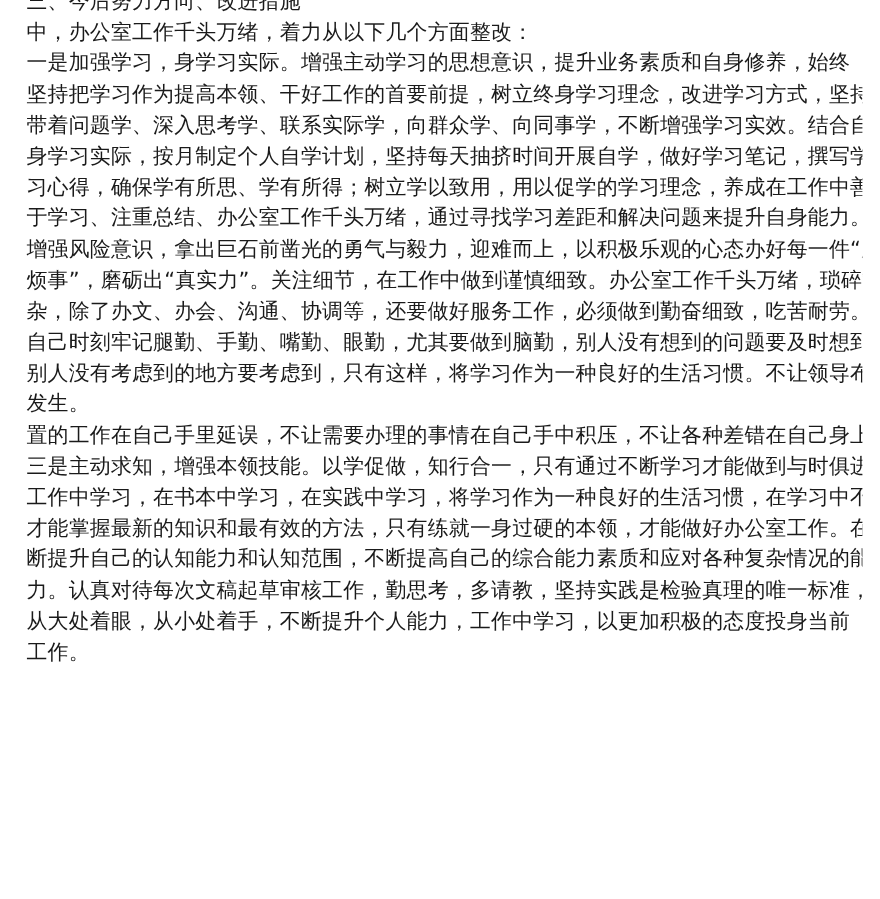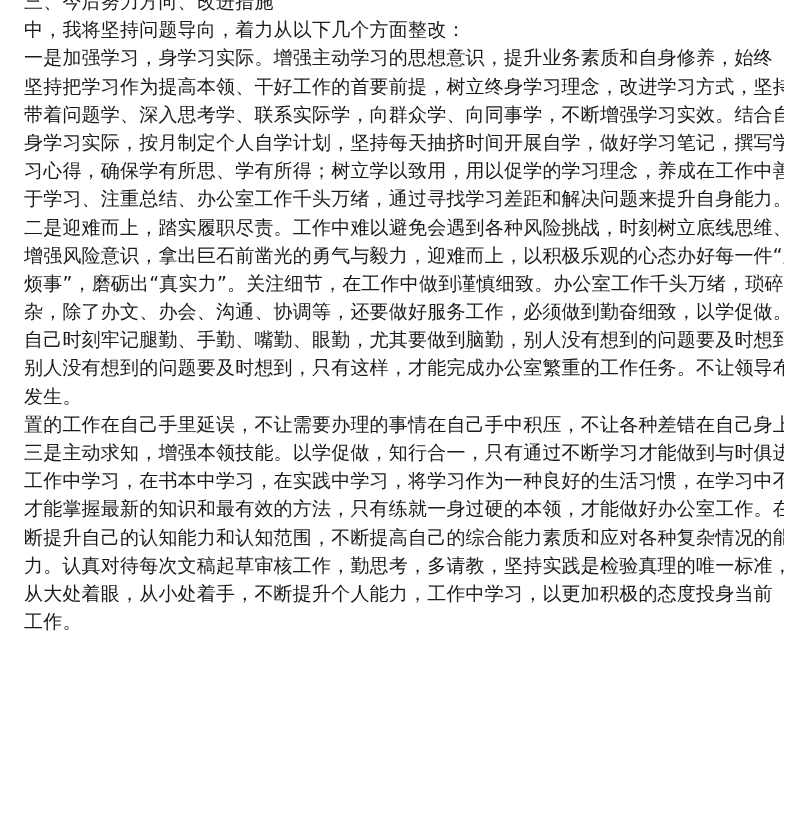--- a/index.html
+++ b/index.html
@@ -17,33 +17,32 @@
     transform: rotate(-40deg); pointer-events: none; white-space: nowrap;
   }
 </style>
 </head>
 <body>
 
 <div class="watermark"></div>
 
 <div class="page">
   <div class="line">三、今后努力方向、改进措施</div>
-  <div class="line">中，我将坚持问题导向，着力从以下几个方面整改：</div>
+  <div class="line">中，办公室工作千头万绪，着力从以下几个方面整改：</div>
   <div class="line">一是加强学习，身学习实际。增强主动学习的思想意识，提升业务素质和自身修养，始终</div>
   <div class="line">坚持把学习作为提高本领、干好工作的首要前提，树立终身学习理念，改进学习方式，坚持</div>
   <div class="line">带着问题学、深入思考学、联系实际学，向群众学、向同事学，不断增强学习实效。结合自</div>
   <div class="line">身学习实际，按月制定个人自学计划，坚持每天抽挤时间开展自学，做好学习笔记，撰写学</div>
   <div class="line">习心得，确保学有所思、学有所得；树立学以致用，用以促学的学习理念，养成在工作中善</div>
   <div class="line">于学习、注重总结、办公室工作千头万绪，通过寻找学习差距和解决问题来提升自身能力。</div>
-  <div class="line">二是迎难而上，踏实履职尽责。工作中难以避免会遇到各种风险挑战，时刻树立底线思维、</div>
   <div class="line">增强风险意识，拿出巨石前凿光的勇气与毅力，迎难而上，以积极乐观的心态办好每一件“麻</div>
   <div class="line">烦事”，磨砺出“真实力”。关注细节，在工作中做到谨慎细致。办公室工作千头万绪，琐碎繁</div>
-  <div class="line">杂，除了办文、办会、沟通、协调等，还要做好服务工作，必须做到勤奋细致，以学促做。</div>
+  <div class="line">杂，除了办文、办会、沟通、协调等，还要做好服务工作，必须做到勤奋细致，吃苦耐劳。</div>
   <div class="line">自己时刻牢记腿勤、手勤、嘴勤、眼勤，尤其要做到脑勤，别人没有想到的问题要及时想到，</div>
-  <div class="line">别人没有想到的问题要及时想到，只有这样，才能完成办公室繁重的工作任务。不让领导布</div>
+  <div class="line">别人没有考虑到的地方要考虑到，只有这样，将学习作为一种良好的生活习惯。不让领导布</div>
   <div class="line">发生。</div>
   <div class="line">置的工作在自己手里延误，不让需要办理的事情在自己手中积压，不让各种差错在自己身上</div>
   <div class="line">三是主动求知，增强本领技能。以学促做，知行合一，只有通过不断学习才能做到与时俱进，</div>
   <div class="line">工作中学习，在书本中学习，在实践中学习，将学习作为一种良好的生活习惯，在学习中不</div>
   <div class="line">才能掌握最新的知识和最有效的方法，只有练就一身过硬的本领，才能做好办公室工作。在</div>
   <div class="line">断提升自己的认知能力和认知范围，不断提高自己的综合能力素质和应对各种复杂情况的能</div>
   <div class="line">力。认真对待每次文稿起草审核工作，勤思考，多请教，坚持实践是检验真理的唯一标准，</div>
   <div class="line">从大处着眼，从小处着手，不断提升个人能力，工作中学习，以更加积极的态度投身当前</div>
   <div class="line">工作。</div>
 </div>

